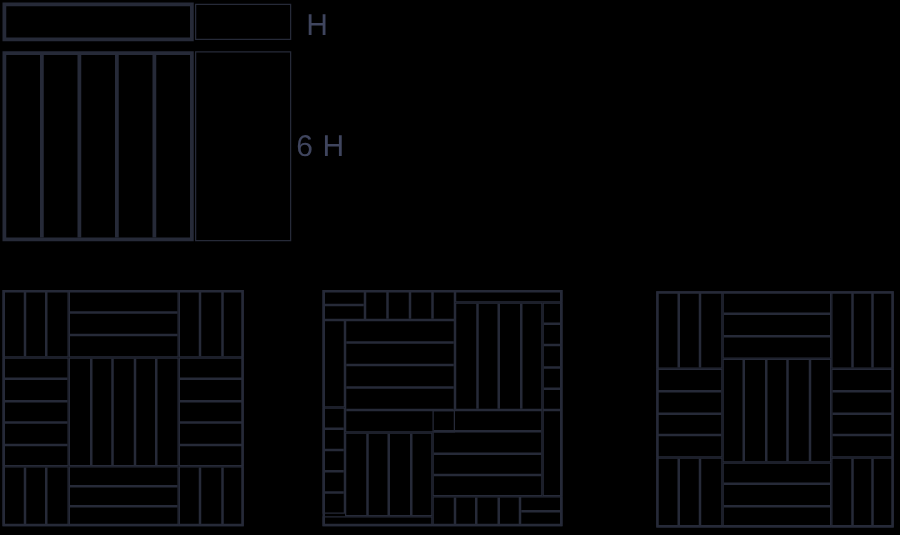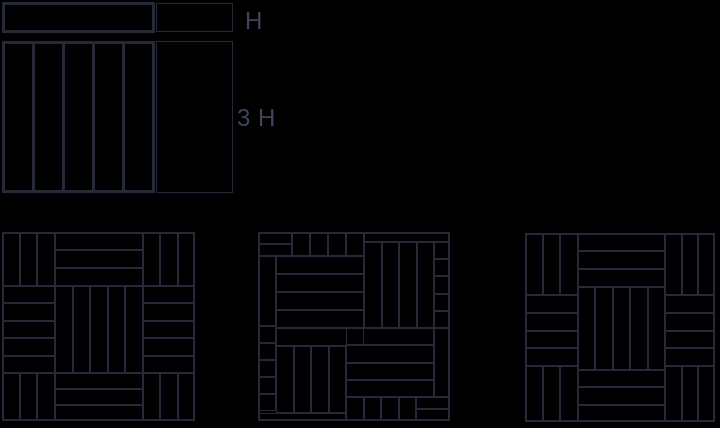--- a/index.html
+++ b/index.html
@@ -229,14 +229,14 @@
         <div class="strip" style="border-top-width: 2px;"></div>
         <div class="strip" style="border-top-width: 2px;"></div>
       </div>
       <div class="box v" style="left: 665px; top: 366px; width: 50px; height: 56px; border-width: 1px;">
         <div class="strip"></div>
         <div class="strip" style="border-left-width: 2px;"></div>
         <div class="strip" style="border-left-width: 2px;"></div>
       </div>
     </div>
   <span class="lbl" id="label-h">H</span>
-  <span class="lbl" id="label-5h">3 H</span>
+  <span class="lbl" id="label-5h">6 H</span>
 </div>
 
 </body></html>

